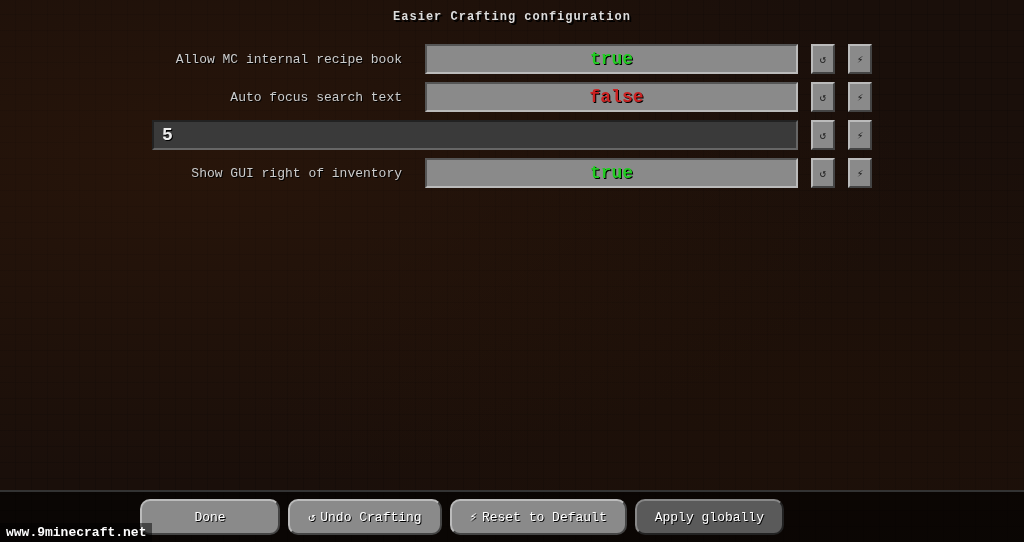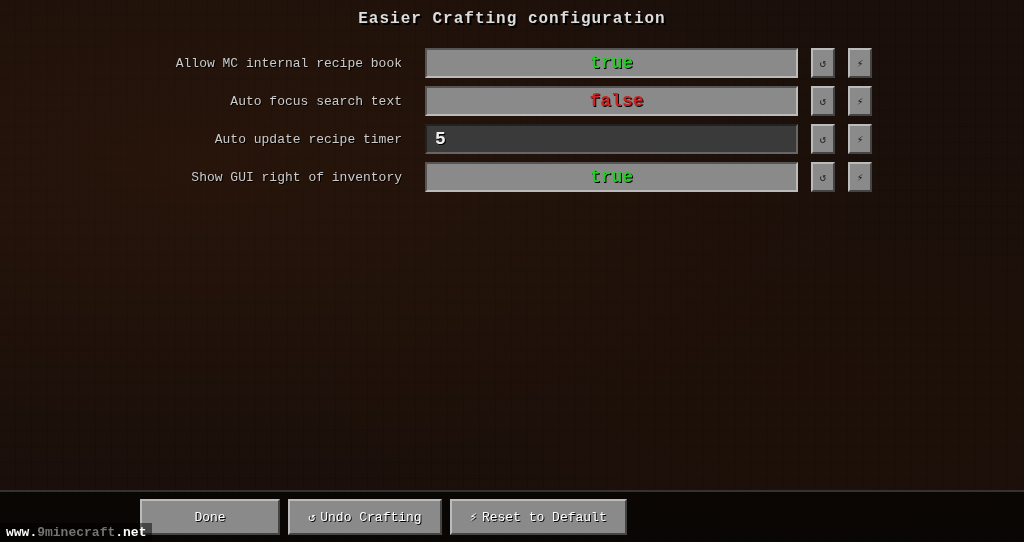--- a/index.html
+++ b/index.html
@@ -49,21 +49,21 @@
       z-index: 1;
       width: 100%;
       height: 100%;
       display: flex;
       flex-direction: column;
       align-items: center;
     }
 
     .title {
       margin-top: 10px;
-      font-size: 16px;
+      font-size: 12px;
       color: #dddddd;
       letter-spacing: 1px;
       text-shadow: 2px 2px 0px #000;
       font-weight: bold;
     }
 
     .config-panel {
       margin-top: 18px;
       width: 720px;
       display: flex;
@@ -161,21 +161,21 @@
       left: 0;
       font-size: 13px;
       font-weight: bold;
       color: #fff;
       background: rgba(0,0,0,0.5);
       padding: 2px 6px;
       z-index: 10;
     }
 
     .watermark .red {
-      color: #737373;
+      color: #ffffff;
     }
 
     .btn-bottom {
       height: 36px;
       padding: 0 18px;
       background: #8a8a8a;
       border-top: 2px solid #bbb;
       border-left: 2px solid #bbb;
       border-bottom: 2px solid #444;
       border-right: 2px solid #444;
@@ -183,20 +183,21 @@
       align-items: center;
       justify-content: center;
       cursor: pointer;
       font-family: 'Courier New', Courier, monospace;
       font-size: 13px;
       color: #fff;
       text-shadow: 1px 1px 0px #000;
       white-space: nowrap;
       user-select: none;
       gap: 5px;
+      border-radius: 10px;
     }
 
     .btn-done {
       min-width: 140px;
     }
 
     .btn-apply {
       background: #5a5a5a;
       border-top: 2px solid #888;
       border-left: 2px solid #888;
@@ -233,21 +234,20 @@
       <div class="config-value false-val">false</div>
       <div class="btn-small" title="Undo">
         <span>↺</span>
       </div>
       <div class="btn-small" title="Reset">
         <span>⚡</span>
       </div>
     </div>
 
     <div class="config-row">
-      <div class="config-label">Auto update recipe timer</div>
       <div class="config-value text-val">5</div>
       <div class="btn-small" title="Undo">
         <span>↺</span>
       </div>
       <div class="btn-small" title="Reset">
         <span>⚡</span>
       </div>
     </div>
 
     <div class="config-row">
@@ -275,15 +275,16 @@
     <div class="btn-bottom">
       <span class="btn-icon">↺</span>
       <span>Undo Crafting</span>
     </div>
 
     <div class="btn-bottom">
       <span class="btn-icon">⚡</span>
       <span>Reset to Default</span>
     </div>
 
+    <div class="btn-bottom btn-apply">Apply globally</div>
   </div>
 
 </div>
 
 </body></html>

